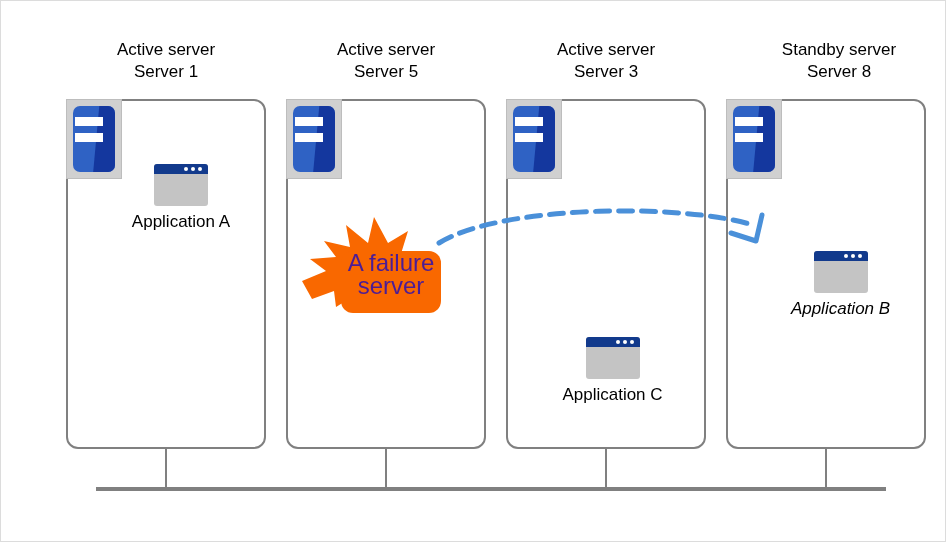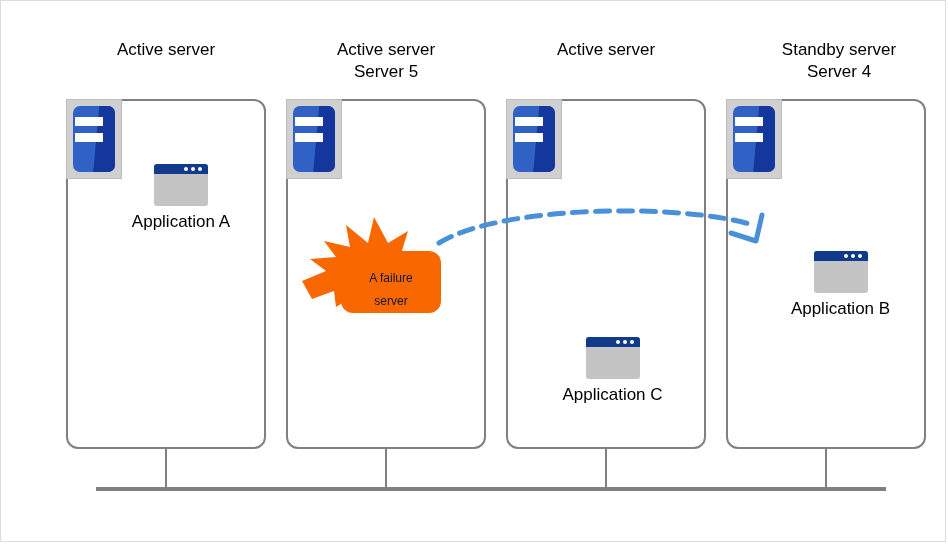--- a/index.html
+++ b/index.html
@@ -57,43 +57,45 @@
   }
   .app-icon .d1{right:20px;}
   .app-icon .d2{right:13px;}
   .app-icon .d3{right:6px;}
   .app-label{font-size:17px;color:#000;margin-top:6px;white-space:nowrap;}
   .conn-v{position:absolute;width:2px;background:#808080;}
   .bus{position:absolute;height:4px;background:#808080;}
   .burst{position:absolute;z-index:5;}
   .failbox{
     position:absolute;background:#f96800;border-radius:12px;
-    display:flex;align-items:flex-end;justify-content:center;
-    color:#0f172a;font-size:12px;line-height:23px;text-align:center;z-index:6;
+    display:flex;align-items:flex-start;justify-content:center;
+    color:#4c1d95;font-size:24px;line-height:23px;text-align:center;z-index:6;
   }
   .arrow{position:absolute;z-index:7;}
 </style>
 </head>
 <body>
 
 <div id="canvas">
 
   <div class="col-title" style="left:65px;">
     <span>Active server</span>
+    <span class="l2">Server 1</span>
   </div>
   <div class="col-title" style="left:285px;">
     <span>Active server</span>
     <span class="l2">Server 5</span>
   </div>
   <div class="col-title" style="left:505px;">
     <span>Active server</span>
+    <span class="l2">Server 3</span>
   </div>
   <div class="col-title" style="left:738px;">
     <span>Standby server</span>
-    <span class="l2">Server 4</span>
+    <span class="l2">Server 8</span>
   </div>
 
   <div class="server-box" style="left:65px;top:98px;"></div>
   <div class="server-box" style="left:285px;top:98px;"></div>
   <div class="server-box" style="left:505px;top:98px;"></div>
   <div class="server-box" style="left:725px;top:98px;"></div>
 
   <div class="srv-icon" style="left:65px;top:98px;">
     <div class="body"></div>
     <div class="bar bar1"></div>
@@ -128,21 +130,21 @@
   <div class="app" style="left:554px;top:336px;width:115px;">
     <div class="app-icon">
       <div class="tb"></div>
       <div class="dot d1"></div>
       <div class="dot d2"></div>
       <div class="dot d3"></div>
     </div>
     <div class="app-label">Application  C</div>
   </div>
 
-  <div class="app" style="left:782px;top:250px;width:115px;">
+  <div class="app" style="left:782px;top:250px;width:115px;font-style:italic;">
     <div class="app-icon">
       <div class="tb"></div>
       <div class="dot d1"></div>
       <div class="dot d2"></div>
       <div class="dot d3"></div>
     </div>
     <div class="app-label">Application  B</div>
   </div>
 
   <svg class="burst" style="left:295px;top:212px;" width="120" height="110" viewBox="0 0 120 110">

